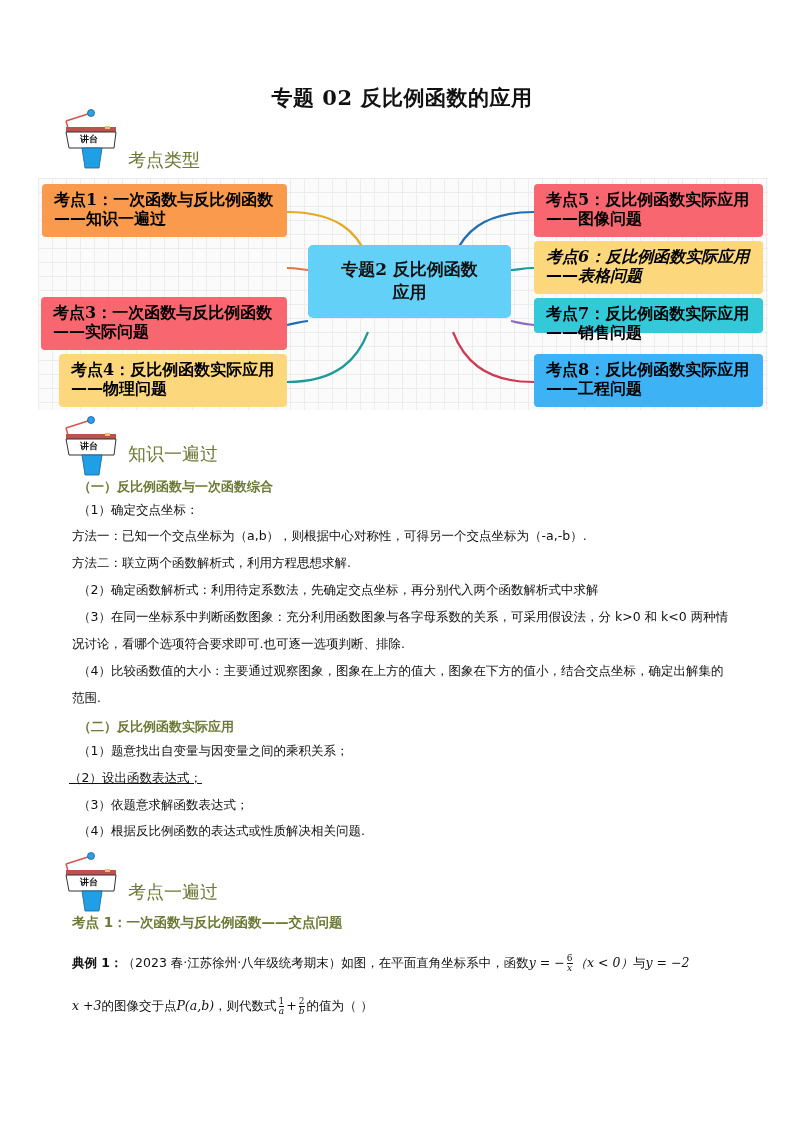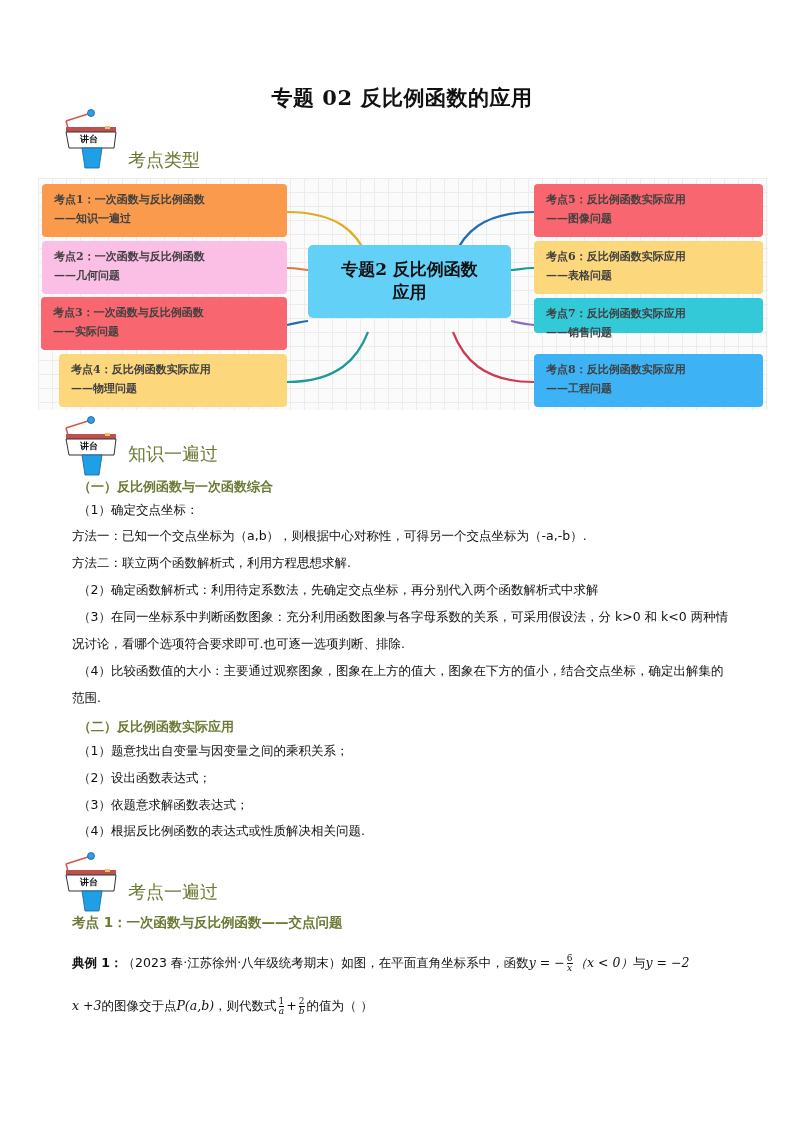--- a/index.html
+++ b/index.html
@@ -15,22 +15,22 @@
   .section-heading { font-size: 18px; color: #6b7a34; font-family: "DejaVu Sans", sans-serif; }
 
   
   .mindmap { left: 38px; top: 178px; width: 730px; height: 232px;
              background-color: #fbfbfb;
              background-image:
                linear-gradient(#ececec 1px, transparent 1px),
                linear-gradient(90deg, #ececec 1px, transparent 1px);
              background-size: 14px 14px; }
   .mm-svg { position: absolute; left: 0; top: 0; }
-  .node { position: absolute; border-radius: 4px; font-size: 11px; font-weight: bold; line-height: 19px;
-          padding: 6px 12px; box-sizing: border-box; font-family: "DejaVu Serif", serif; color: #404040; }
+  .node { position: absolute; border-radius: 4px; font-size: 16px; font-weight: bold; line-height: 19px;
+          padding: 6px 12px; box-sizing: border-box; font-family: "DejaVu Serif", serif; color: #000000; }
   .center-node { position: absolute; left: 270px; top: 67px; width: 203px; height: 73px; border-radius: 5px;
                  background: #62d0f7; font-size: 17px; font-weight: bold; text-align: center; line-height: 23px;
                  padding-top: 13px; box-sizing: border-box; font-family: "DejaVu Serif", serif; }
 
   .sub-heading { font-size: 13px; color: #6b7a34; font-weight: bold; font-family: "DejaVu Sans", sans-serif; }
   .para { font-size: 12.5px; font-family: "DejaVu Sans", sans-serif; color: #111; white-space: nowrap; line-height: 18px; }
   .para-wrap { font-size: 12.5px; font-family: "DejaVu Sans", sans-serif; color: #111; line-height: 27px; width: 660px; }
   .example { font-size: 12.5px; font-family: "DejaVu Sans", sans-serif; color: #111; line-height: 22px; white-space: nowrap; }
   .math { font-family: "DejaVu Serif", serif; font-style: italic; }
   .frac { display: inline-block; vertical-align: middle; text-align: center; font-size: 9px; line-height: 9px; margin: 0 2px; font-family: "DejaVu Serif", serif; }
@@ -65,43 +65,39 @@
     <path d="M496 34 C 445 34, 425 55, 415 81" fill="none" stroke="#1f6db3" stroke-width="2.2"></path>
     <path d="M496 90 C 485 90, 478 92, 473 92" fill="none" stroke="#1c9a9a" stroke-width="2.2"></path>
     <path d="M496 147 C 485 146, 478 144, 473 143" fill="none" stroke="#8e6bc2" stroke-width="2.2"></path>
     <path d="M496 204 C 445 204, 425 180, 415 154" fill="none" stroke="#cc3b52" stroke-width="2.2"></path>
   </svg>
 
   <div class="node" style="left:4px; top:6px; width:245px; height:53px; background:#f99a4c;">
     <div>考点1：一次函数与反比例函数</div>
     <div>——知识一遍过</div>
   </div>
-  <div class="node" style="left:4px; top:63px; width:245px; height:53px; background:#fbbfe6;">
-    <div>考点2：一次函数与反比例函数</div>
-    <div>——几何问题</div>
-  </div>
   <div class="node" style="left:3px; top:119px; width:246px; height:53px; background:#f8666f;">
     <div>考点3：一次函数与反比例函数</div>
     <div>——实际问题</div>
   </div>
   <div class="node" style="left:21px; top:176px; width:228px; height:53px; background:#fcd77c;">
     <div>考点4：反比例函数实际应用</div>
     <div>——物理问题</div>
   </div>
 
   <div class="center-node">
     <div>专题2  反比例函数</div>
     <div>应用</div>
   </div>
 
   <div class="node" style="left:496px; top:6px; width:229px; height:53px; background:#f8666f;">
     <div>考点5：反比例函数实际应用</div>
     <div>——图像问题</div>
   </div>
-  <div class="node" style="left:496px; top:63px; width:229px; height:53px; background:#fcd77c;">
+  <div class="node" style="left:496px; top:63px; width:229px; height:53px; background:#fcd77c;font-style:italic;">
     <div>考点6：反比例函数实际应用</div>
     <div>——表格问题</div>
   </div>
   <div class="node" style="left:496px; top:120px; width:229px; height:35px; background:#33c9d8;">
     <div>考点7：反比例函数实际应用</div>
     <div>——销售问题</div>
   </div>
   <div class="node" style="left:496px; top:176px; width:229px; height:53px; background:#3db3f5;">
     <div>考点8：反比例函数实际应用</div>
     <div>——工程问题</div>
@@ -125,21 +121,21 @@
 <div class="abs sub-heading" style="left:78px; top:478px;">（一）反比例函数与一次函数综合</div>
 <div class="abs para" style="left:78px; top:501px;">（1）确定交点坐标：</div>
 <div class="abs para" style="left:72px; top:527px;">方法一：已知一个交点坐标为（a,b），则根据中心对称性，可得另一个交点坐标为（-a,-b）.</div>
 <div class="abs para" style="left:72px; top:554px;">方法二：联立两个函数解析式，利用方程思想求解.</div>
 <div class="abs para" style="left:78px; top:581px;">（2）确定函数解析式：利用待定系数法，先确定交点坐标，再分别代入两个函数解析式中求解</div>
 <div class="abs para-wrap" style="left:72px; top:603px; text-indent:6px;">（3）在同一坐标系中判断函数图象：充分利用函数图象与各字母系数的关系，可采用假设法，分 k&gt;0 和 k&lt;0 两种情况讨论，看哪个选项符合要求即可.也可逐一选项判断、排除.</div>
 <div class="abs para-wrap" style="left:72px; top:657px; text-indent:6px;">（4）比较函数值的大小：主要通过观察图象，图象在上方的值大，图象在下方的值小，结合交点坐标，确定出解集的范围.</div>
 
 <div class="abs sub-heading" style="left:78px; top:718px;">（二）反比例函数实际应用</div>
 <div class="abs para" style="left:78px; top:742px;">（1）题意找出自变量与因变量之间的乘积关系；</div>
-<div class="abs para" style="left:78px; top:769px;">（2）设出函数表达式；</div>
+<div class="abs para" style="left:69px; top:769px;text-decoration:underline;">（2）设出函数表达式；</div>
 <div class="abs para" style="left:78px; top:796px;">（3）依题意求解函数表达式；</div>
 <div class="abs para" style="left:78px; top:822px;">（4）根据反比例函数的表达式或性质解决相关问题.</div>
 
 <div class="abs podium" style="left:62px; top:851px;">
   <svg width="60" height="62" viewBox="0 0 60 62">
     <line x1="6" y1="20" x2="4" y2="13" stroke="#d0574a" stroke-width="1.5"></line>
     <line x1="4" y1="13" x2="29" y2="5" stroke="#d0574a" stroke-width="1.5"></line>
     <circle cx="29" cy="5" r="3.5" fill="#2e9ee6" stroke="#1a5f99" stroke-width="0.8"></circle>
     <rect x="4" y="19" width="50" height="5" fill="#c0504d"></rect>
     <rect x="43" y="18" width="5" height="3" fill="#e9c46a"></rect>

